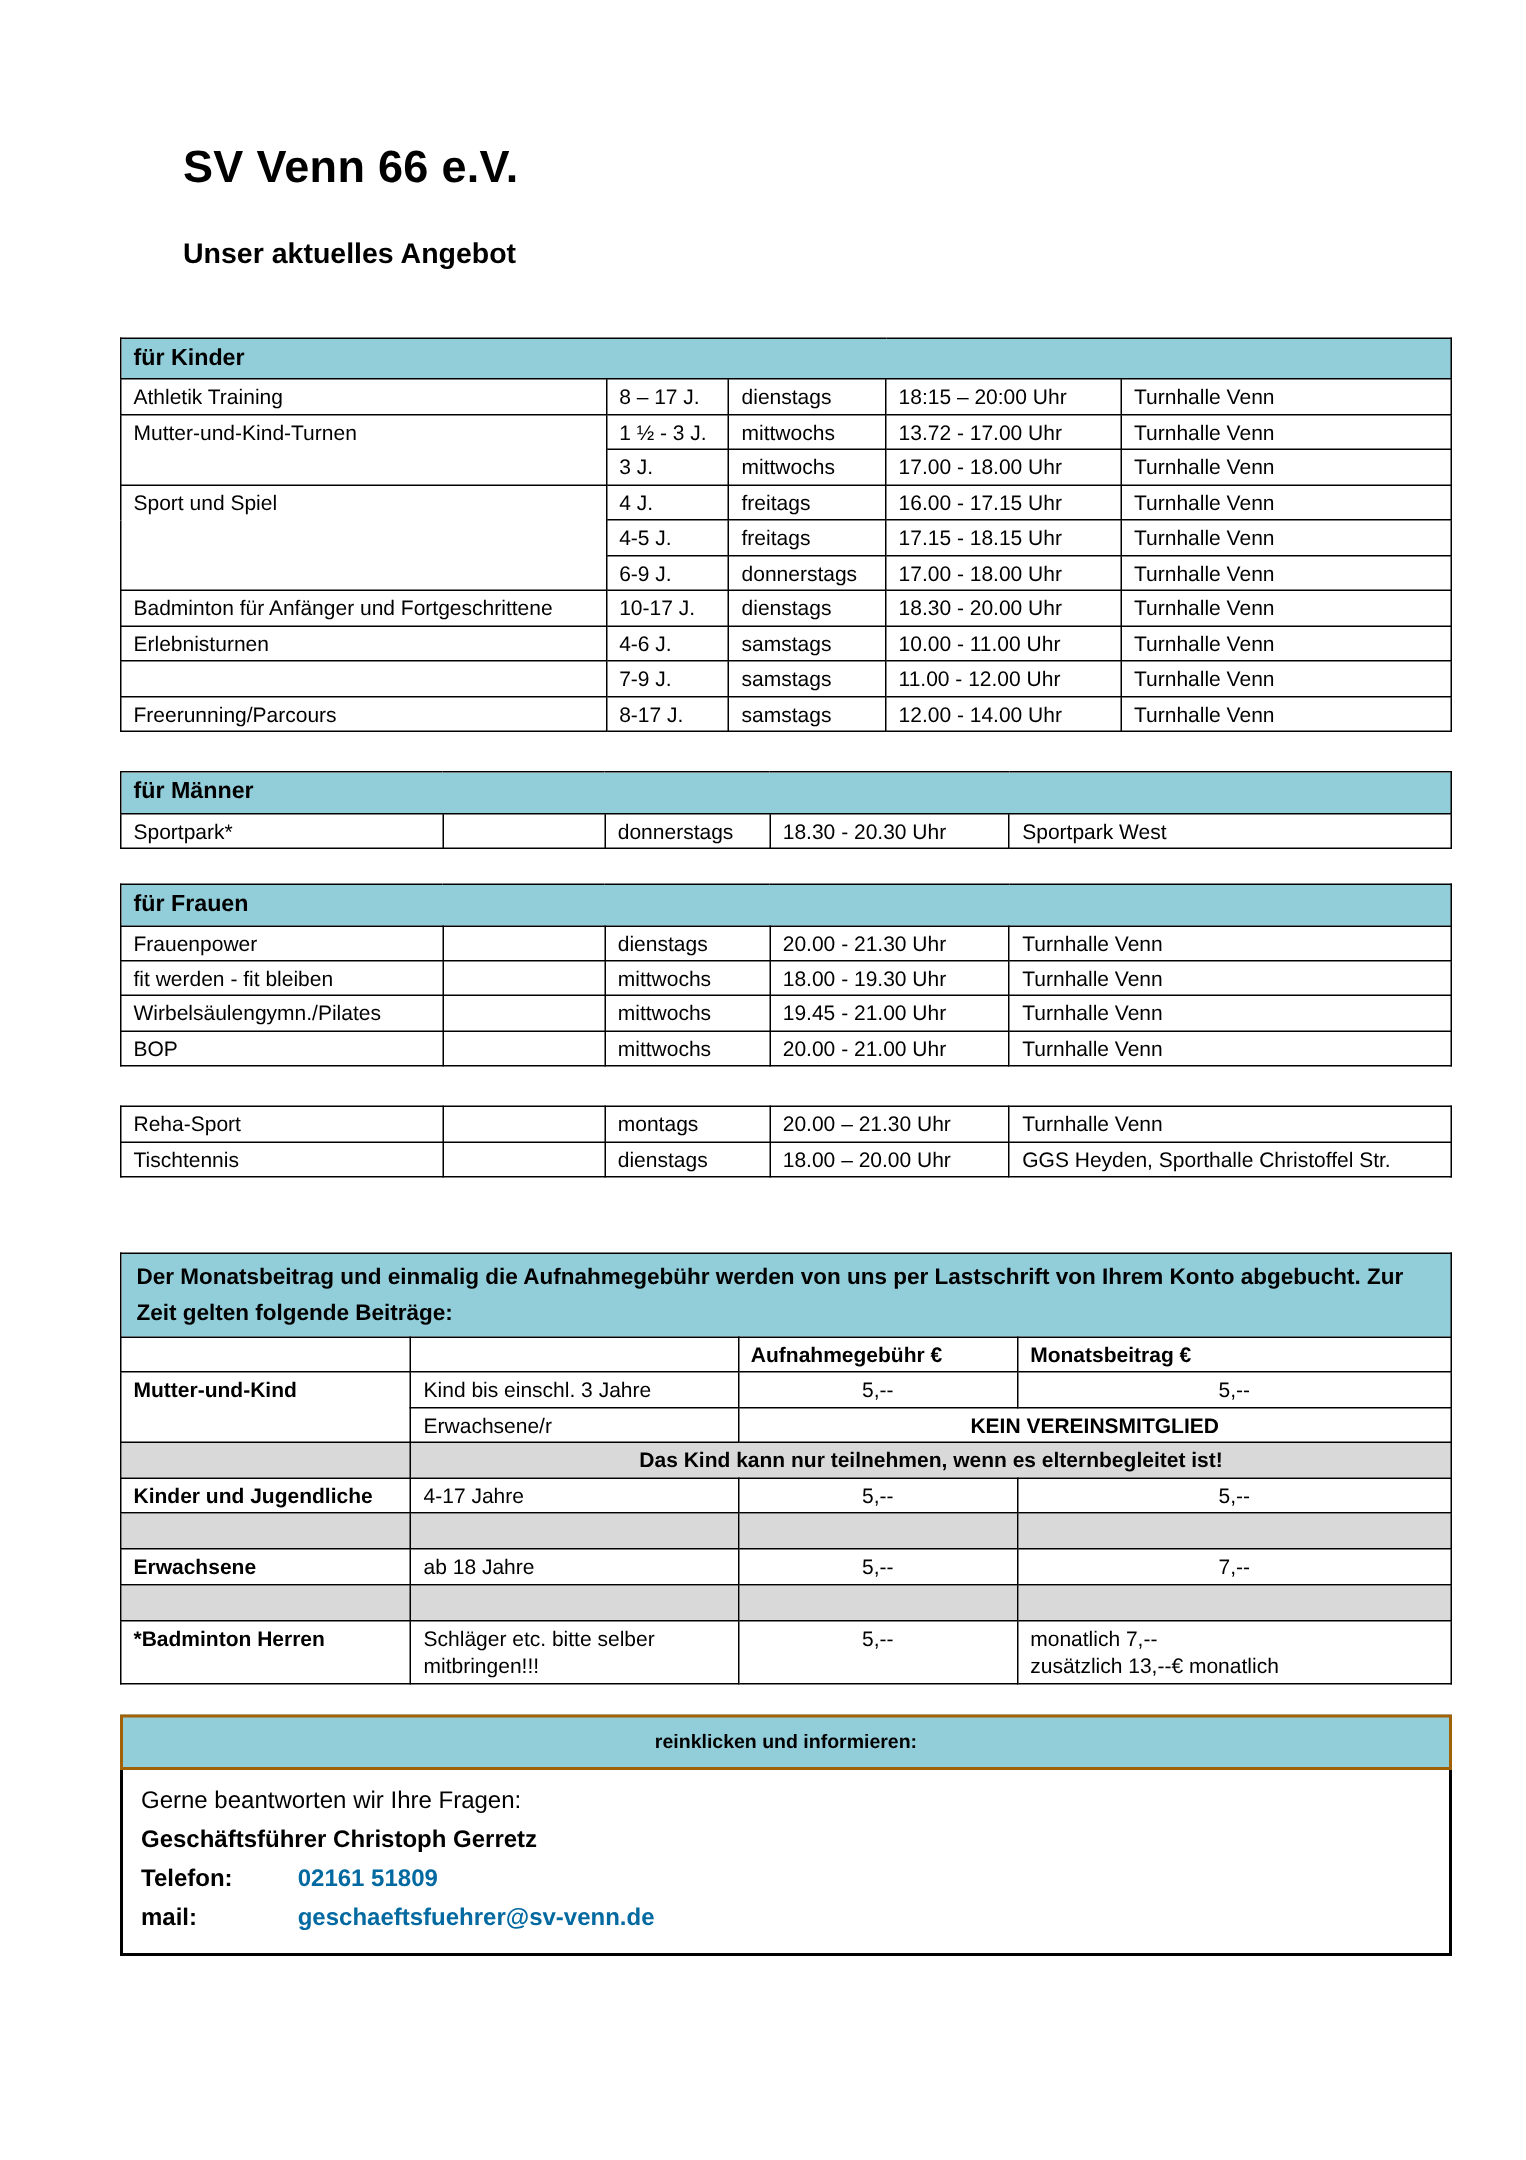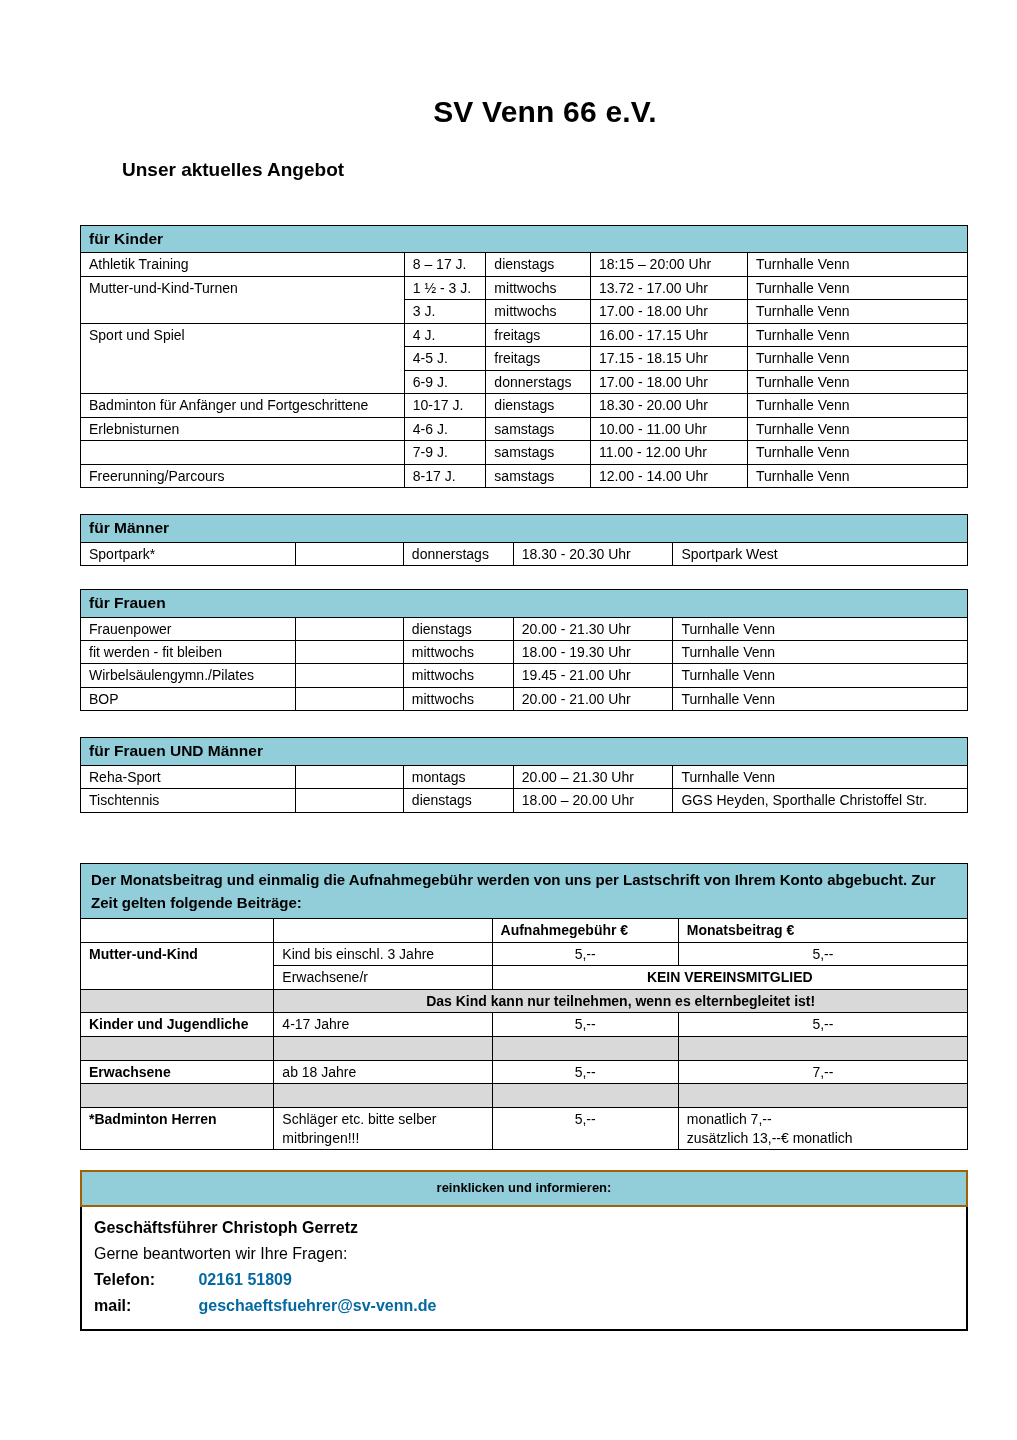--- a/index.html
+++ b/index.html
@@ -12,21 +12,20 @@
     overflow: hidden;
   }
   .content {
     padding: 95px 49px 0 80px;
   }
   h1.doc-title {
     margin: 0 0 30px 42px;
     font-size: 30px;
     font-weight: bold;
     letter-spacing: 0.2px;
-    text-align: center;
   }
   h2.doc-subtitle {
     margin: 0 0 44px 42px;
     font-size: 19px;
     font-weight: bold;
   }
   table.offer, table.fees {
     width: 100%;
     border-collapse: collapse;
     table-layout: fixed;
@@ -267,23 +266,20 @@
 
   <table class="offer">
     <colgroup>
         <col style="width:24.2%">
         <col style="width:12.2%">
         <col style="width:12.4%">
         <col style="width:18%">
         <col style="width:33.2%">
       </colgroup>
     <tbody>
-        <tr class="thead">
-      <td colspan="5">für Frauen UND Männer</td>
-    </tr>
     <tr>
       <td>Reha-Sport</td>
       <td></td>
       <td>montags</td>
       <td>20.00 – 21.30 Uhr</td>
       <td>Turnhalle Venn</td>
     </tr>
     <tr>
       <td>Tischtennis</td>
       <td></td>
@@ -361,22 +357,22 @@
       </td>
     </tr>
   </tbody>
     </table>
 
   <div class="promo-box">
     <div class="promo-small">reinklicken und informieren:</div>
   </div>
 
   <div class="contact-box">
+    <div class="contact-line">Gerne beantworten wir Ihre Fragen:</div>
     <div class="contact-line bold">Geschäftsführer Christoph Gerretz</div>
-    <div class="contact-line">Gerne beantworten wir Ihre Fragen:</div>
     <div class="contact-line">
       <span class="contact-label">Telefon:</span>
       <span class="contact-value">02161 51809</span>
     </div>
     <div class="contact-line">
       <span class="contact-label">mail:</span>
       <a href="#" class="contact-value">geschaeftsfuehrer@sv-venn.de</a>
     </div>
   </div>
 

